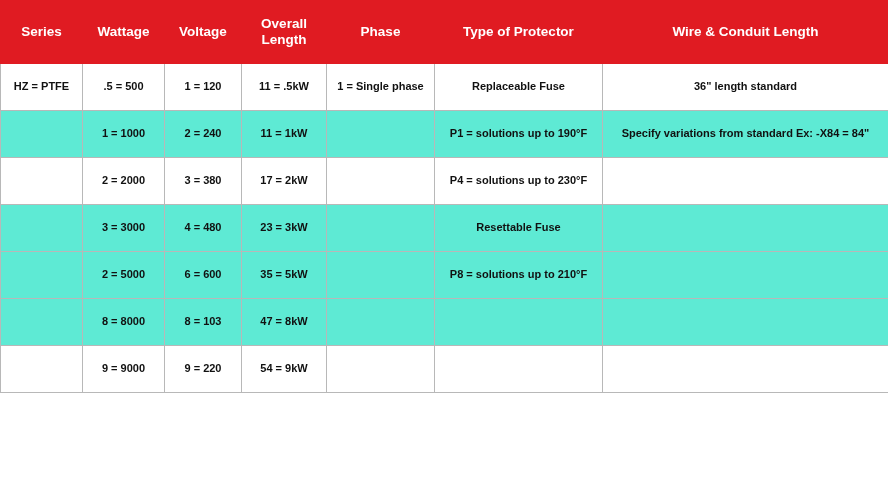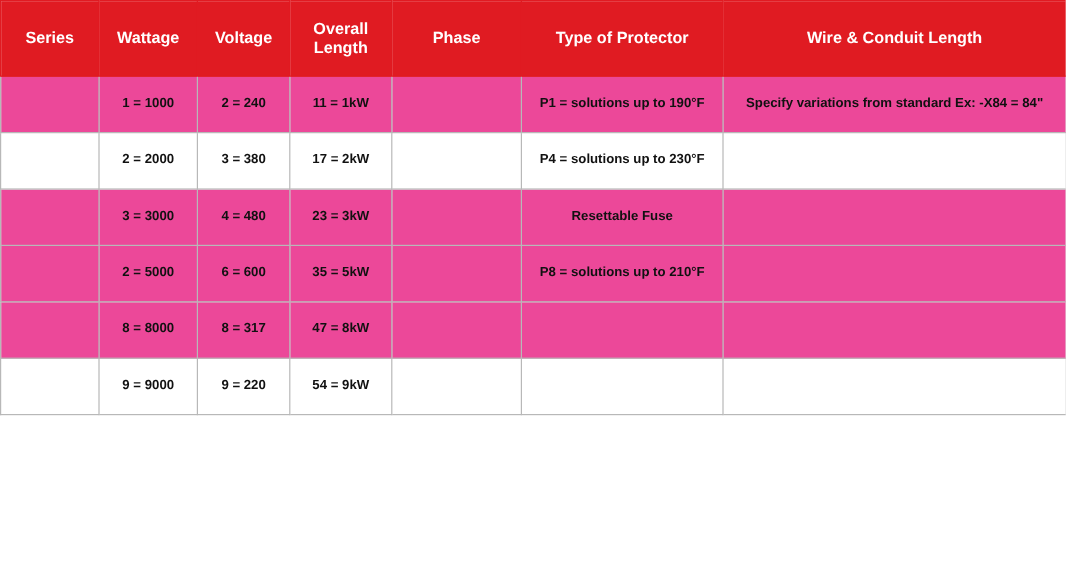--- a/index.html
+++ b/index.html
@@ -37,21 +37,21 @@
     vertical-align: middle;
     height: 42px;
     padding: 2px 5px;
     border: 1px solid #b8b8b8;
     line-height: 1.2;
     color: #111111;
     background: #ffffff;
     font-weight: bold;
   }
   table.spec-table tr.alt td {
-    background: #ec4899;
+    background: #5eead4;
   }
   
   col.c0 { width: 82px; }
   col.c1 { width: 82px; }
   col.c2 { width: 77px; }
   col.c3 { width: 85px; }
   col.c4 { width: 108px; }
   col.c5 { width: 168px; }
   col.c6 { width: 286px; }
   .hdr-wrap { display: block; }
@@ -88,20 +88,29 @@
         </th>
       <th>
           <span class="hdr-wrap">Type of Protector</span>
         </th>
       <th>
           <span class="hdr-wrap">Wire &amp; Conduit Length</span>
         </th>
     </tr>
   </thead>
   <tbody>
+    <tr>
+      <td>HZ = PTFE</td>
+      <td>.5 = 500</td>
+      <td>1 = 120</td>
+      <td>11 = .5kW</td>
+      <td>1 = Single phase</td>
+      <td>Replaceable Fuse</td>
+      <td>36" length standard</td>
+    </tr>
     <tr class="alt">
       <td></td>
       <td>1 = 1000</td>
       <td>2 = 240</td>
       <td>11 = 1kW</td>
       <td></td>
       <td>P1 = solutions up to 190°F</td>
       <td>Specify variations from standard Ex: -X84 = 84"</td>
     </tr>
     <tr>
@@ -127,21 +136,21 @@
       <td>2 = 5000</td>
       <td>6 = 600</td>
       <td>35 = 5kW</td>
       <td></td>
       <td>P8 = solutions up to 210°F</td>
       <td></td>
     </tr>
     <tr class="alt">
       <td></td>
       <td>8 = 8000</td>
-      <td>8 = 317</td>
+      <td>8 = 103</td>
       <td>47 = 8kW</td>
       <td></td>
       <td></td>
       <td></td>
     </tr>
     <tr>
       <td></td>
       <td>9 = 9000</td>
       <td>9 = 220</td>
       <td>54 = 9kW</td>

